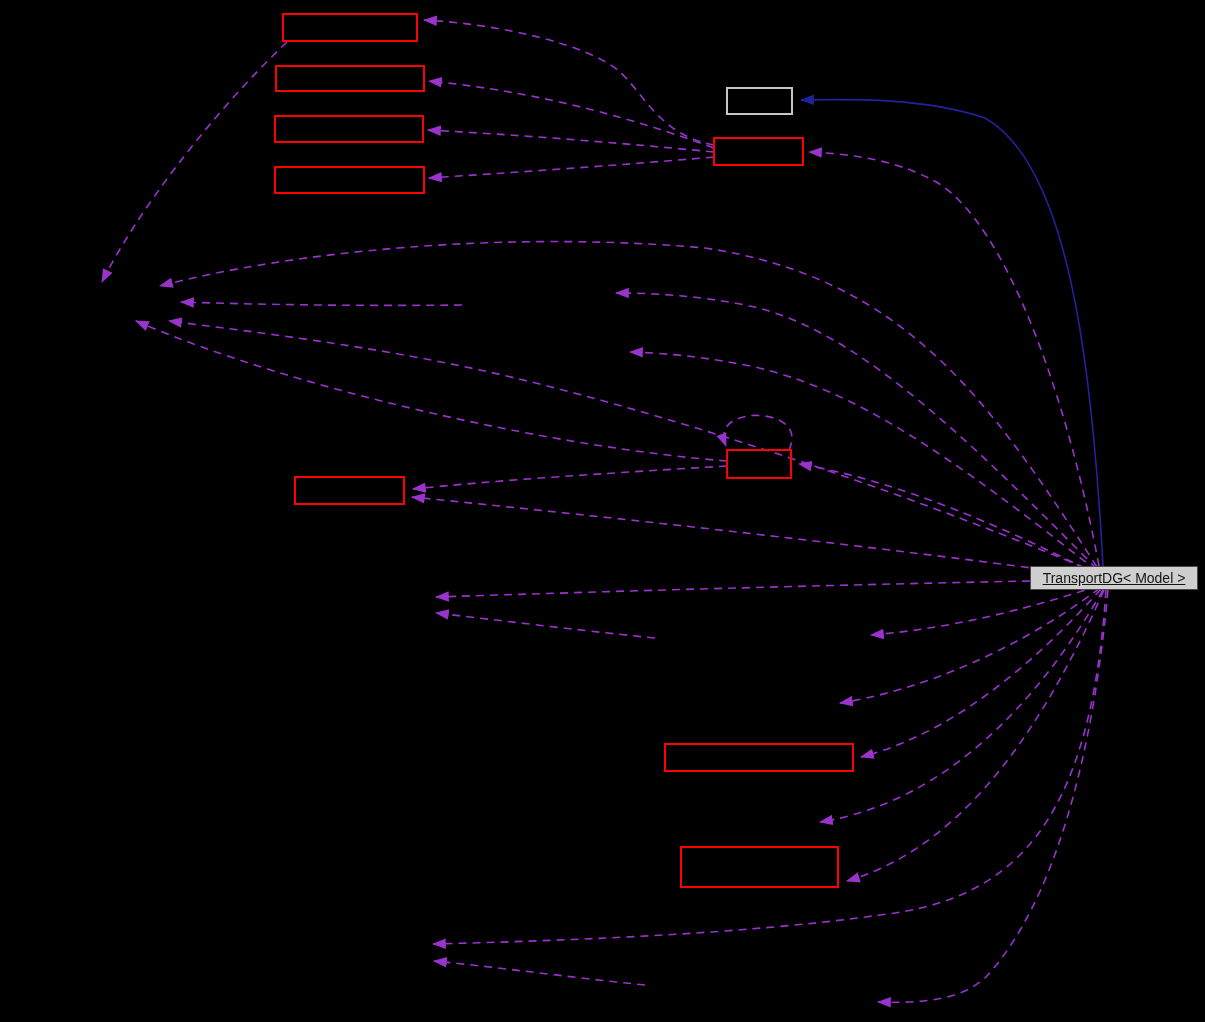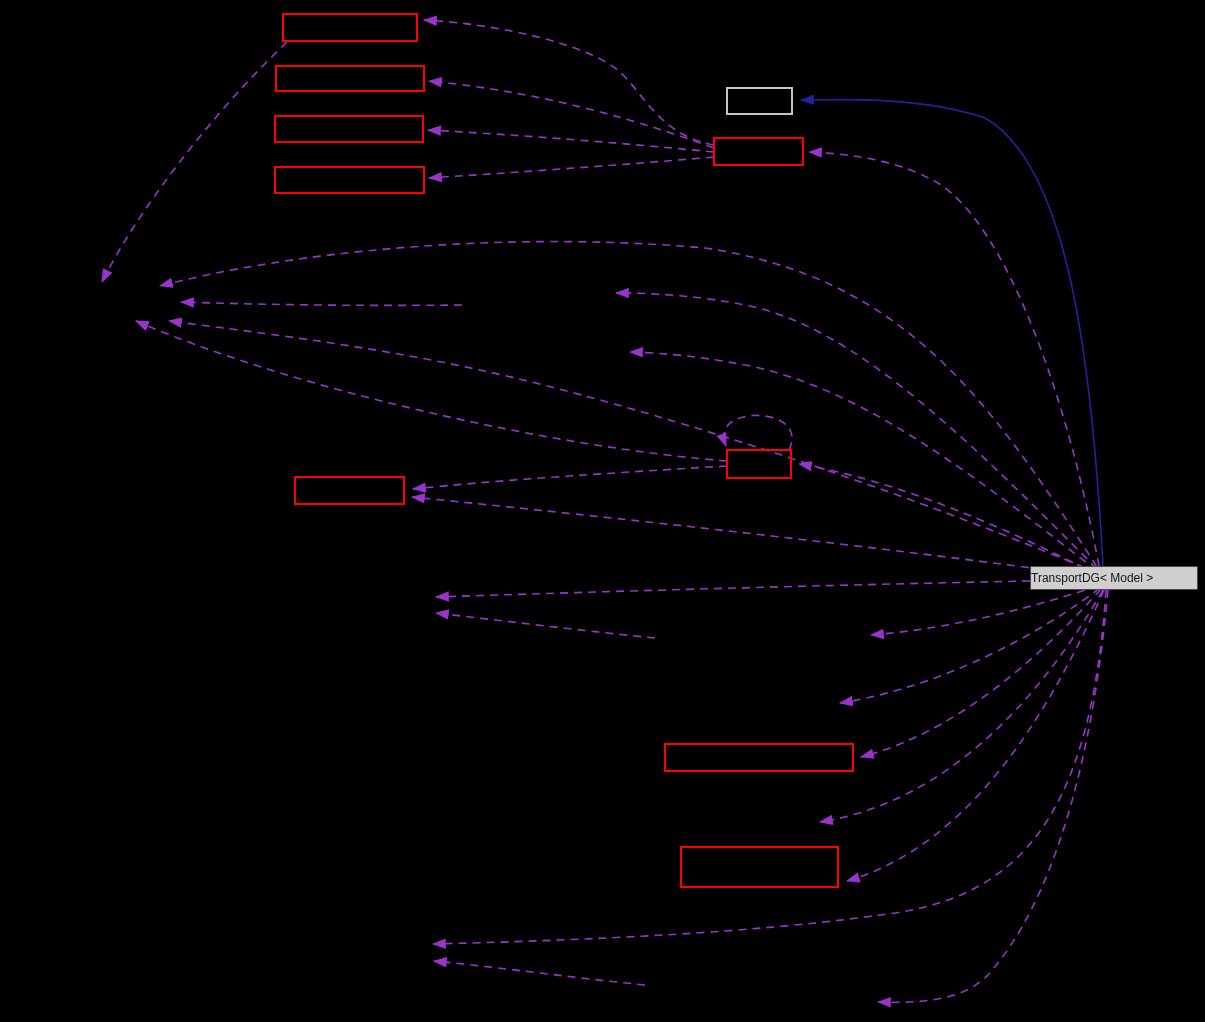--- a/index.html
+++ b/index.html
@@ -7,24 +7,25 @@
     position:relative;
     width:1205px;height:1022px;
     background:#000;
     overflow:hidden;
     font-family:"Liberation Sans", sans-serif;
   }
   .canvas svg{position:absolute;left:0;top:0;}
   .current-node{
     position:absolute;
     box-sizing:border-box;
-    text-align:left;
-    font-size:12px;
+    text-align:center;
+    font-size:14px;
     white-space:nowrap;
     overflow:hidden;
+    text-decoration:underline;
   }
 </style>
 </head>
 <body>
 
 <div class="canvas">
   <svg id="graph-svg" width="1205" height="1022" viewBox="0 0 1205 1022">
       <defs>
         <marker id="arrow-uses" viewBox="0 0 12 9" refX="11" refY="4.5" markerWidth="14" markerHeight="11" orient="auto" markerUnits="userSpaceOnUse">
           <path d="M0,0 L0,9 L12,4.5 z" fill="#9933cc"></path>

